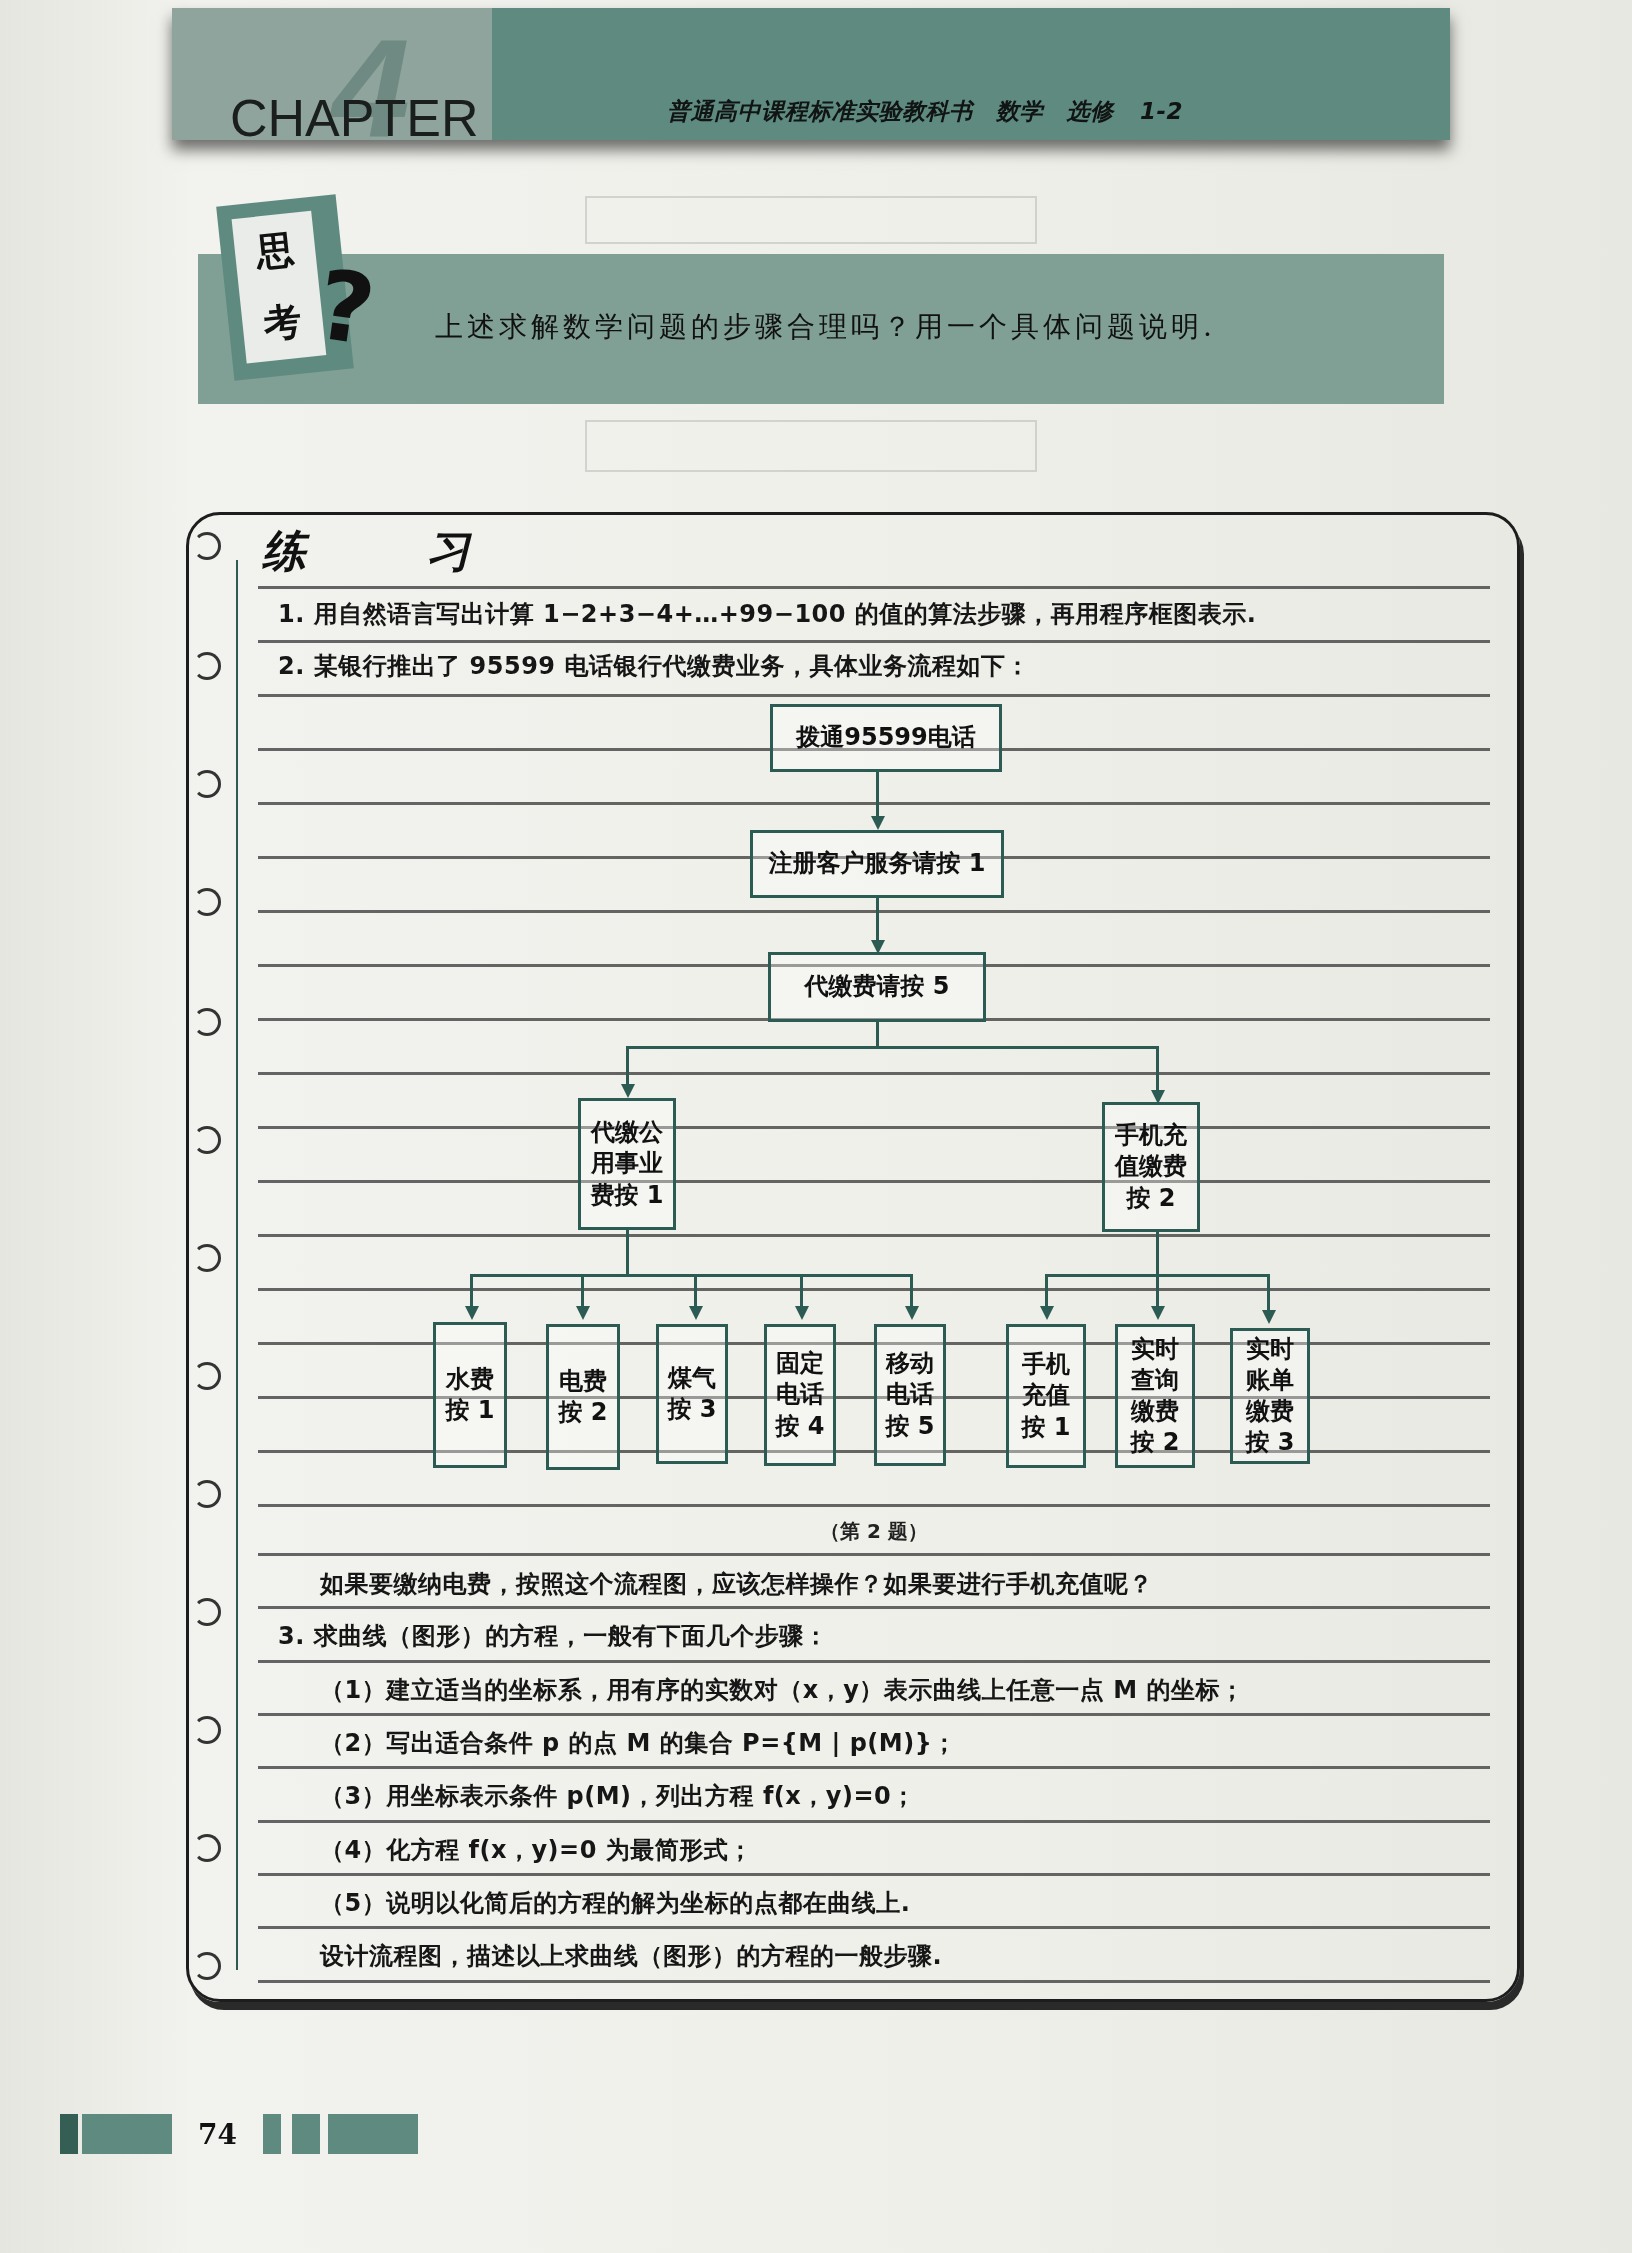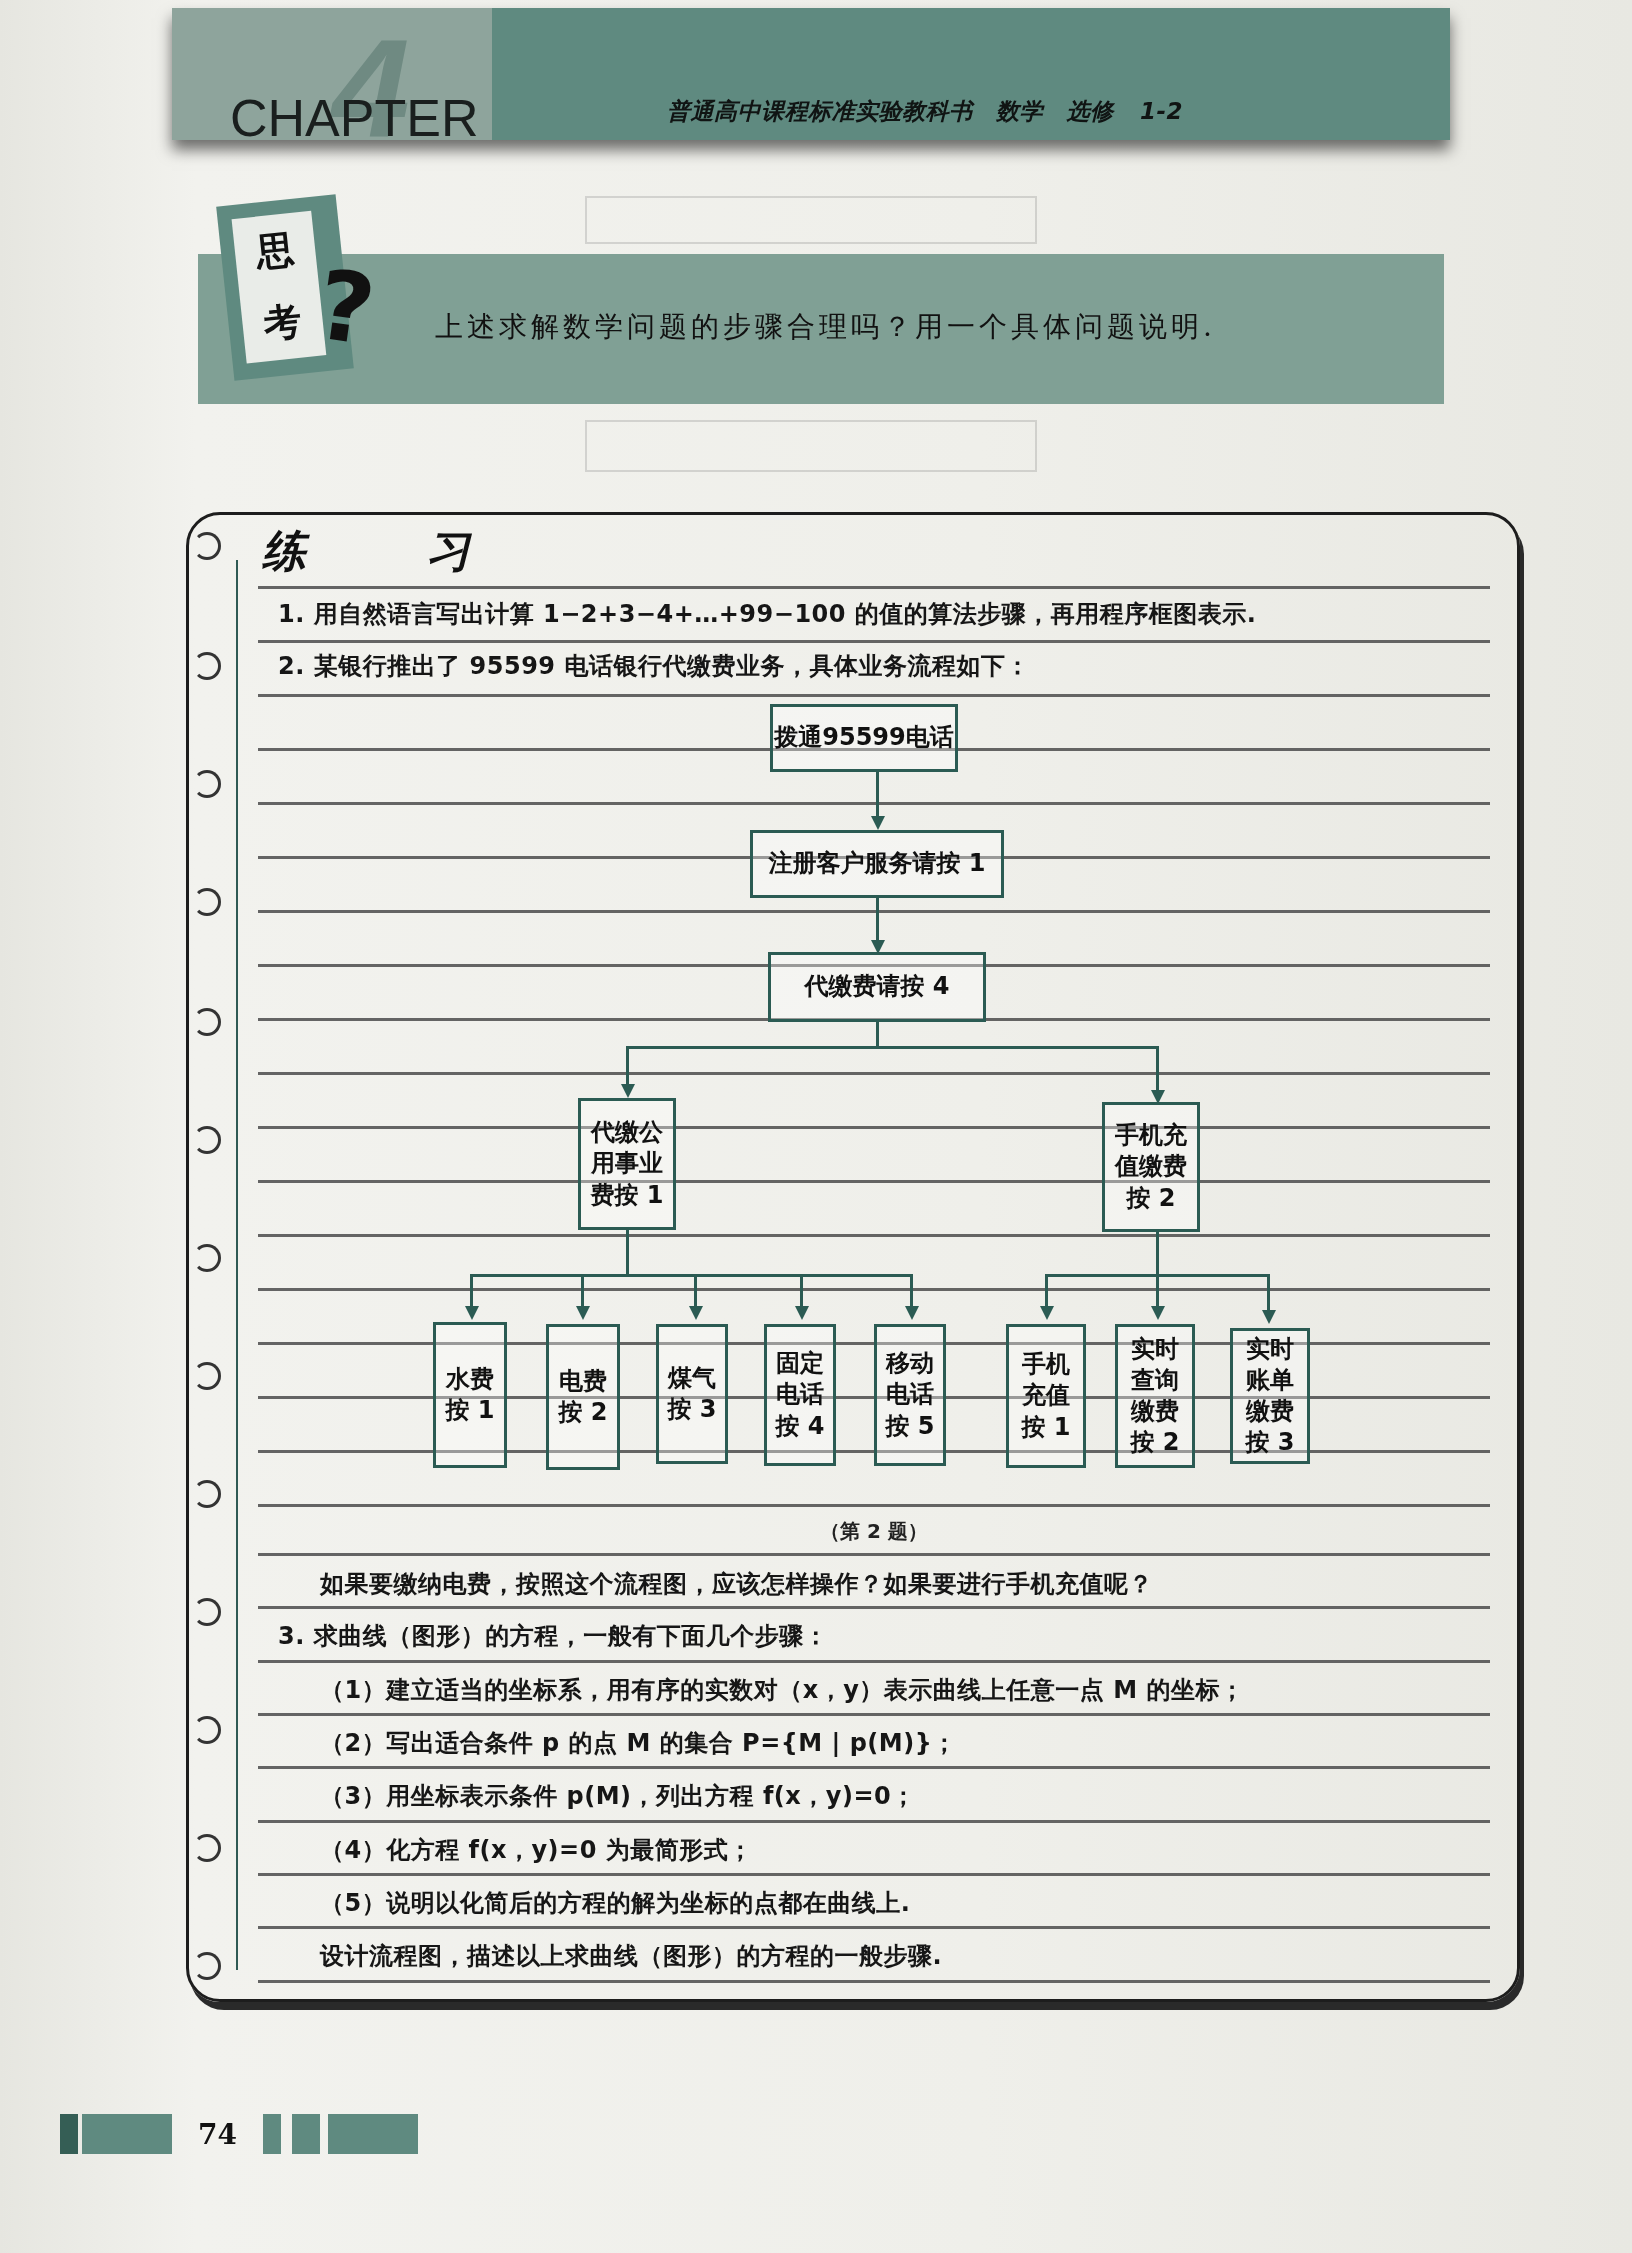--- a/index.html
+++ b/index.html
@@ -142,29 +142,29 @@
   <div class="rule" style="top:1766px;"></div>
   <div class="rule" style="top:1820px;"></div>
   <div class="rule" style="top:1873px;"></div>
   <div class="rule" style="top:1926px;"></div>
   <div class="rule" style="top:1980px;"></div>
 
   <div class="line-text" style="left:278px;top:598px;">1. 用自然语言写出计算 1−2+3−4+…+99−100 的值的算法步骤，再用程序框图表示.</div>
   <div class="line-text" style="left:278px;top:650px;">2. 某银行推出了 95599 电话银行代缴费业务，具体业务流程如下：</div>
 
   <div>
-    <div class="fc-box" style="left:770px;top:704px;width:188px;height:68px;">拨通95599电话</div>
+    <div class="fc-box" style="left:770px;top:704px;width:232px;height:68px;">拨通95599电话</div>
     <div class="fc-line" style="left:876px;top:772px;width:3px;height:50px;"></div>
     <div class="arrow" style="left:871px;top:816px;"></div>
 
     <div class="fc-box" style="left:750px;top:830px;width:254px;height:68px;">注册客户服务请按 1</div>
     <div class="fc-line" style="left:876px;top:898px;width:3px;height:48px;"></div>
     <div class="arrow" style="left:871px;top:940px;"></div>
 
-    <div class="fc-box" style="left:768px;top:952px;width:218px;height:70px;">代缴费请按 4</div>
+    <div class="fc-box" style="left:768px;top:952px;width:218px;height:70px;">代缴费请按 5</div>
     <div class="fc-line" style="left:876px;top:1022px;width:3px;height:26px;"></div>
     <div class="fc-line" style="left:626px;top:1046px;width:532px;height:3px;"></div>
     <div class="fc-line" style="left:626px;top:1046px;width:3px;height:44px;"></div>
     <div class="arrow" style="left:621px;top:1084px;"></div>
     <div class="fc-line" style="left:1156px;top:1046px;width:3px;height:48px;"></div>
     <div class="arrow" style="left:1151px;top:1090px;"></div>
 
     <div class="fc-box vert" style="left:578px;top:1098px;width:98px;height:132px;">代缴公用事业费按 1</div>
     <div class="fc-box vert" style="left:1102px;top:1102px;width:98px;height:130px;">手机充值缴费按 2</div>
 

